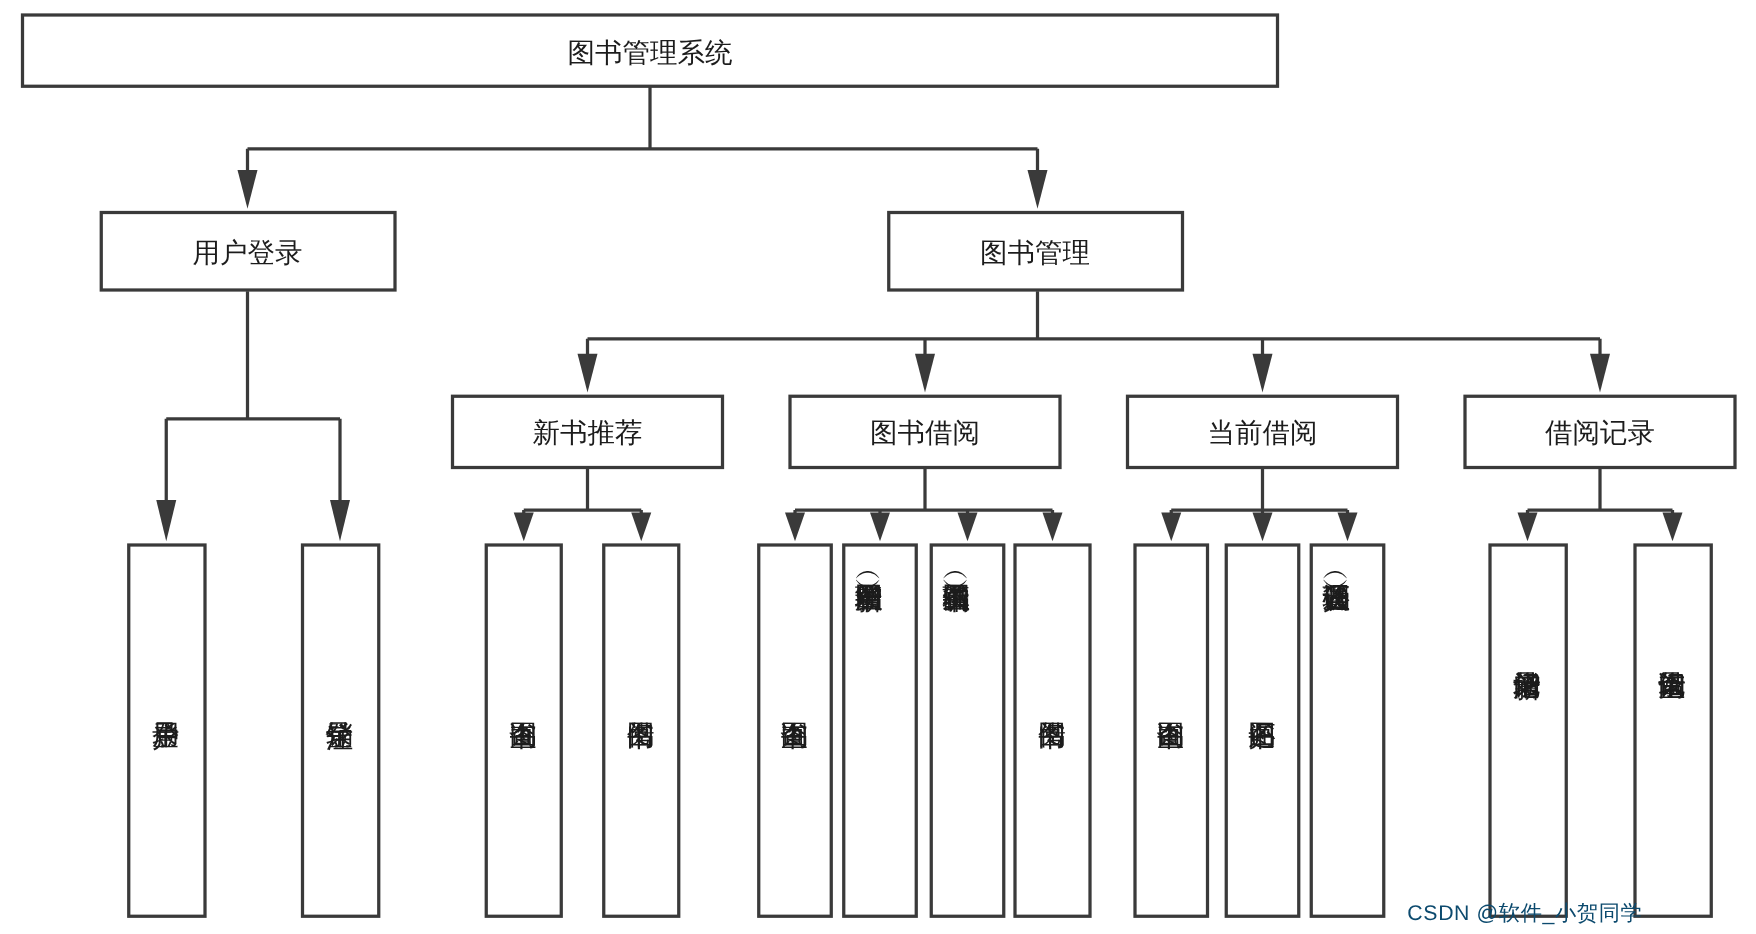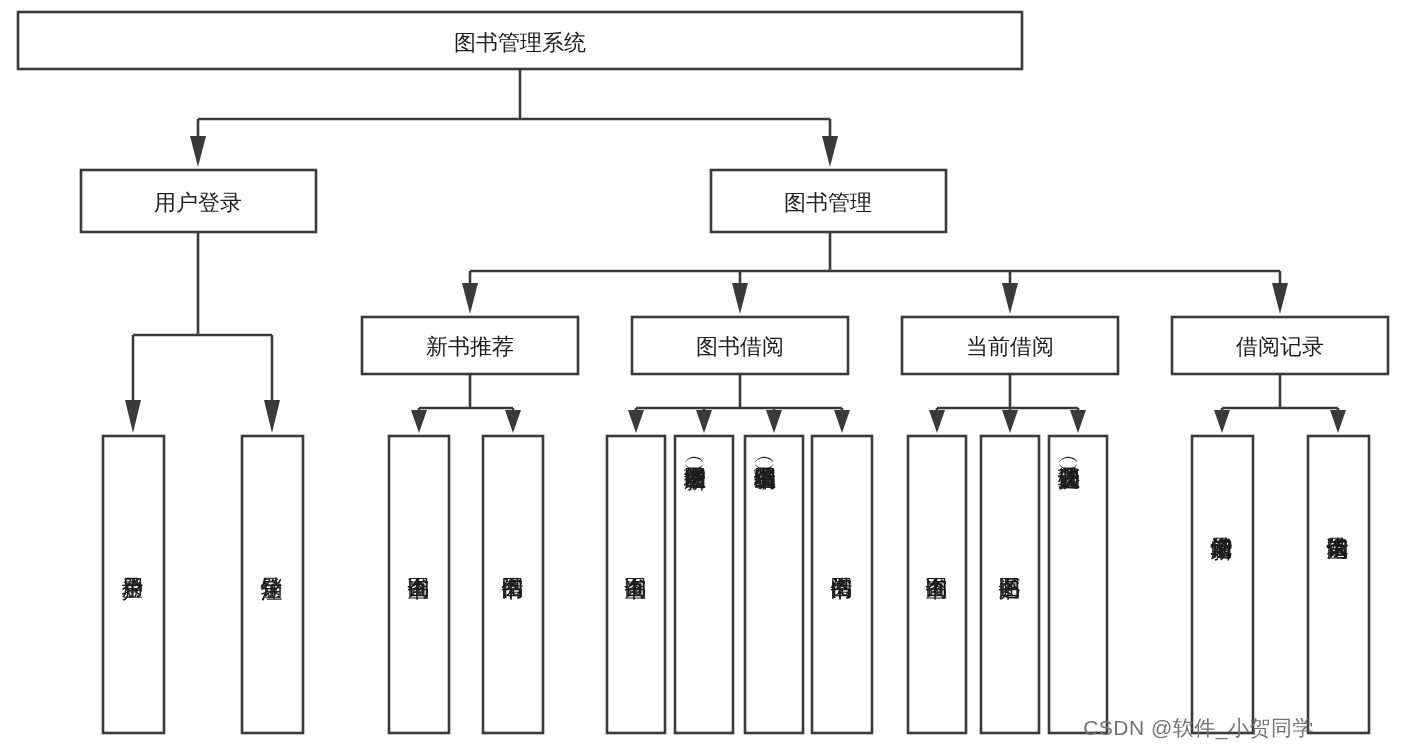--- a/index.html
+++ b/index.html
@@ -52,22 +52,22 @@
     fill: #1c1c1c;
     font-size: 22px;
     text-anchor: middle;
     dominant-baseline: central;
   }
   .watermark {
     position: absolute;
     right: 10px;
     bottom: 5px;
     font-family: "Liberation Sans", "DejaVu Sans", sans-serif;
-    font-size: 21px;
-    color: #737373;
+    font-size: 17px;
+    color: #0c4a6e;
     letter-spacing: 0.5px;
     white-space: nowrap;
     pointer-events: none;
   }
 </style>
 </head>
 <body>
 
 <div id="diagram-root">
 

